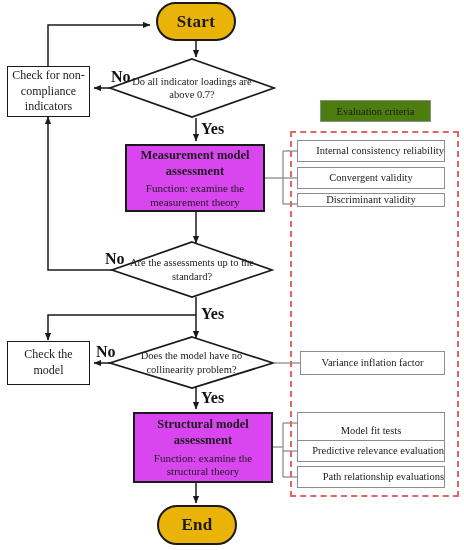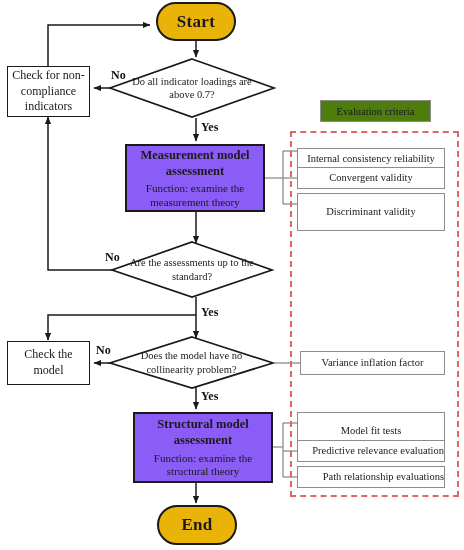--- a/index.html
+++ b/index.html
@@ -12,21 +12,21 @@
   svg.layer{position:absolute;left:0;top:0;width:464px;height:550px;pointer-events:none;}
 
   .node{position:absolute;box-sizing:border-box;display:flex;flex-direction:column;
         align-items:center;justify-content:center;text-align:center;color:#1a1a1a;}
 
   .terminal{
     border:2px solid #1a1a1a;border-radius:22px;background:#eab308;
     font-weight:bold;font-size:17px;letter-spacing:.3px;
   }
   .process{
-    border:2px solid #1a1a1a;background:#8b5cf6;
+    border:2px solid #1a1a1a;background:#d946ef;
     font-size:11px;line-height:1.25;padding:16px 6px;
   }
   .process .ttl{font-weight:bold;font-size:12.5px;line-height:1.3;margin-bottom:3px;}
   .process .sub{font-size:11px;line-height:1.25;}
 
   .smallbox{
     border:1.6px solid #1a1a1a;background:#fff;
     font-size:12px;line-height:1.3;padding:18px 4px;
   }
 
@@ -37,21 +37,21 @@
   .critlabel{
     border:1.4px solid #8c8c8c;background:#4d7c0f;
     font-size:10.5px;color:#1a1a1a;
   }
 
   .dashed-region{
     position:absolute;border:2px dashed #e06666;background:transparent;
   }
 
   .edgelabel{
-    position:absolute;font-weight:bold;font-size:12px;color:#111;
+    position:absolute;font-weight:bold;font-size:16px;color:#111;
     font-family:"Liberation Serif", serif;white-space:nowrap;
   }
 
   .diamond-wrap{position:absolute;}
   .diamond-text{
     position:absolute;left:0;top:0;width:100%;height:100%;
     display:flex;align-items:center;justify-content:center;text-align:center;
     font-size:10.5px;line-height:1.25;color:#1a1a1a;padding:0 18px;
     box-sizing:border-box;
   }
@@ -161,27 +161,27 @@
   <div class="edgelabel" style="left:201px;top:120px;">Yes</div>
   <div class="edgelabel" style="left:105px;top:250px;">No</div>
   <div class="edgelabel" style="left:201px;top:305px;">Yes</div>
   <div class="edgelabel" style="left:96px;top:343px;">No</div>
   <div class="edgelabel" style="left:201px;top:389px;">Yes</div>
 
   <div class="node critlabel" style="left:320px;top:100px;width:111px;height:22px;">
     <span>Evaluation criteria</span>
   </div>
 
-  <div class="node critbox" style="left:297px;top:148px;width:148px;height:22px;">
+  <div class="node critbox" style="left:297px;top:140px;width:148px;height:22px;align-items:flex-end;">
     <span>Internal consistency reliability</span>
   </div>
   <div class="node critbox" style="left:297px;top:167px;width:148px;height:22px;justify-content:center;">
     <span>Convergent validity</span>
   </div>
-  <div class="node critbox" style="left:297px;top:193px;width:148px;height:38px;">
+  <div class="node critbox" style="left:297px;top:193px;width:148px;height:14px;">
     <span>Discriminant validity</span>
   </div>
 
   <div class="node critbox" style="left:300px;top:351px;width:145px;height:24px;">
     <span>Variance inflation factor</span>
   </div>
 
   <div class="node critbox" style="left:297px;top:412px;width:148px;height:38px;justify-content:center;">
     <span>Model fit tests</span>
   </div>

